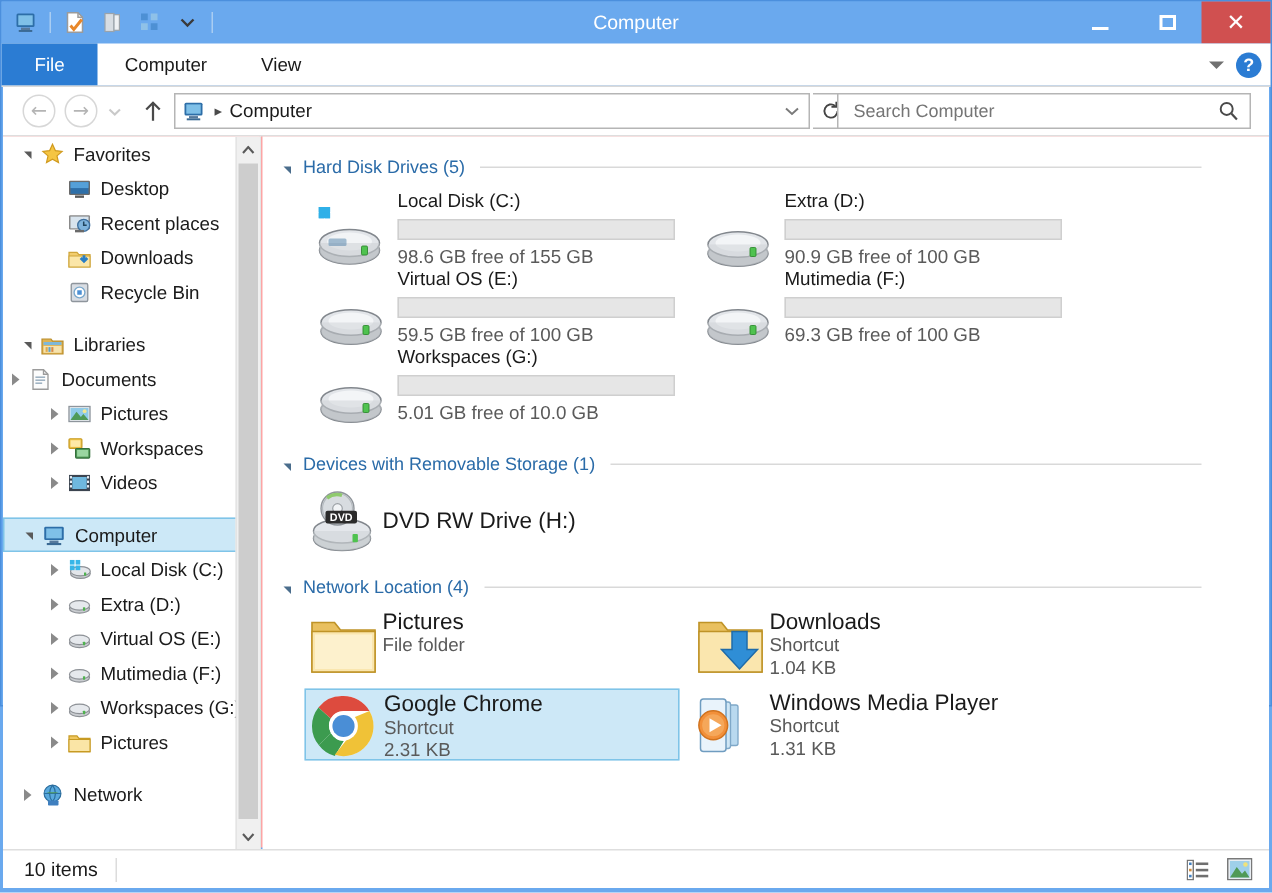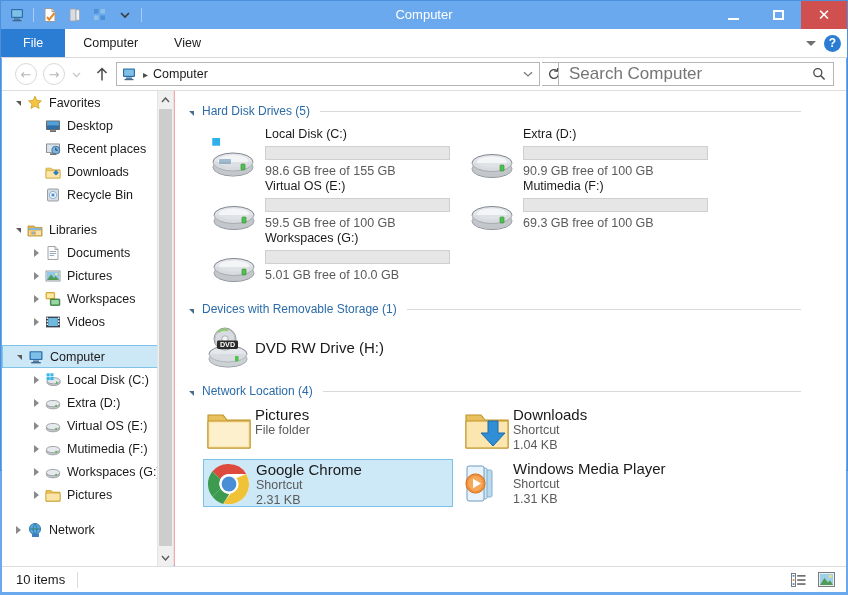--- a/index.html
+++ b/index.html
@@ -168,21 +168,21 @@
   #searchbox {
     position: absolute; left: 556px; top: 4px;
     width: 276px; height: 24px;
     border: 1px solid #b5b5b5;
     background: #ffffff;
     display: flex; align-items: center;
   }
   #search-input {
     border: none; outline: none;
     font-family: "Liberation Sans", sans-serif;
-    font-size: 17px; color: #6e6e6e;
+    font-size: 12px; color: #6e6e6e;
     margin-left: 8px; width: 232px;
     background: transparent;
   }
   #search-icon-wrap {
     margin-left: auto; margin-right: 7px;
     display: flex; align-items: center; cursor: pointer;
   }
 
   
   #body-area {
@@ -551,21 +551,21 @@
                 <path d="M1 4 h6 l1 1.4 h7 v8.6 H1 z" fill="#e0b352" stroke="#b98d2b" stroke-width="0.8"></path>
                 <rect x="2" y="6" width="12" height="2" fill="#7fb8d8"></rect>
                 <rect x="2" y="8.6" width="12" height="4.6" fill="#f6e3ad"></rect>
                 <rect x="3.4" y="9.4" width="1.4" height="3.2" fill="#e0a94d"></rect>
                 <rect x="5.3" y="9.4" width="1.4" height="3.2" fill="#5fa3cf"></rect>
                 <rect x="7.2" y="9.4" width="1.4" height="3.2" fill="#d88a4a"></rect>
               </svg>
             </span>
             <span class="tlabel">Libraries</span>
           </div>
-          <div class="tree-item" style="padding-left:26px">
+          <div class="tree-item" style="">
             <span class="tw">
               <span class="tw-collapsed"></span>
             </span>
             <span class="ticon">
               <svg width="16" height="16" viewBox="0 0 16 16">
                 <path d="M3 1.5 h7 l3 3 v10 h-10 z" fill="#fcfcfc" stroke="#9b9b9b" stroke-width="0.9"></path>
                 <path d="M10 1.5 v3 h3" fill="none" stroke="#9b9b9b" stroke-width="0.9"></path>
                 <rect x="4.6" y="6" width="6.5" height="0.9" fill="#8fa5b8"></rect>
                 <rect x="4.6" y="8" width="6.5" height="0.9" fill="#8fa5b8"></rect>
                 <rect x="4.6" y="10" width="4.5" height="0.9" fill="#8fa5b8"></rect>

